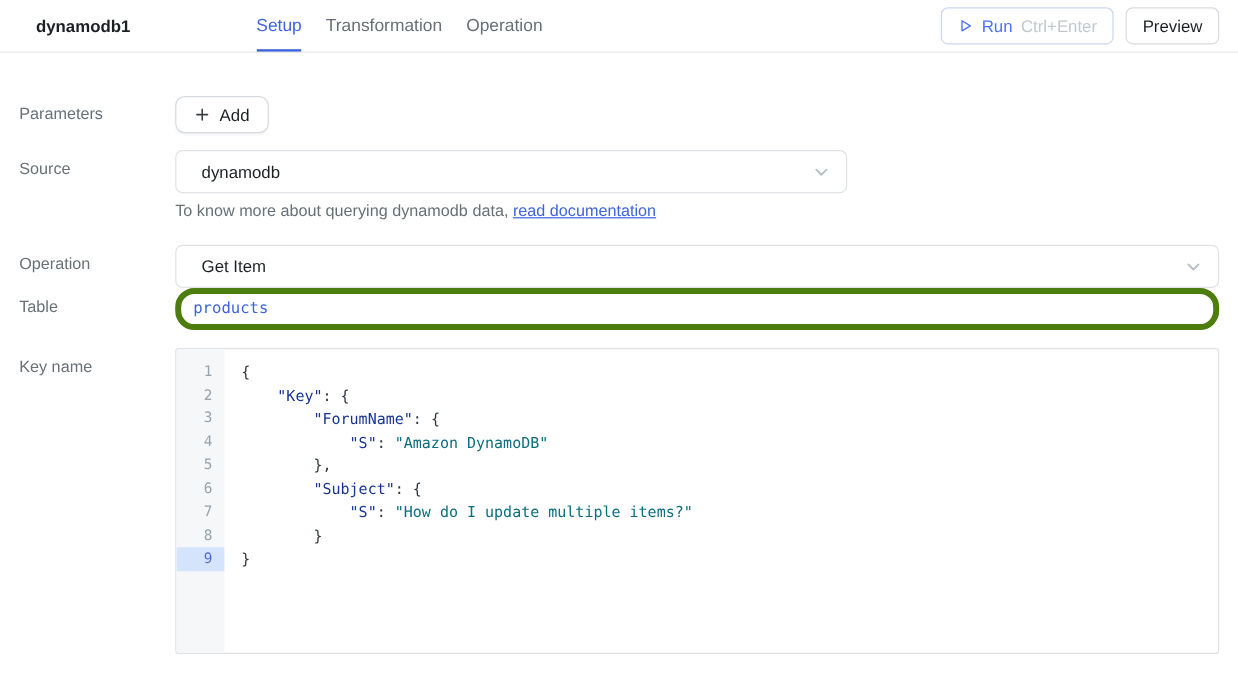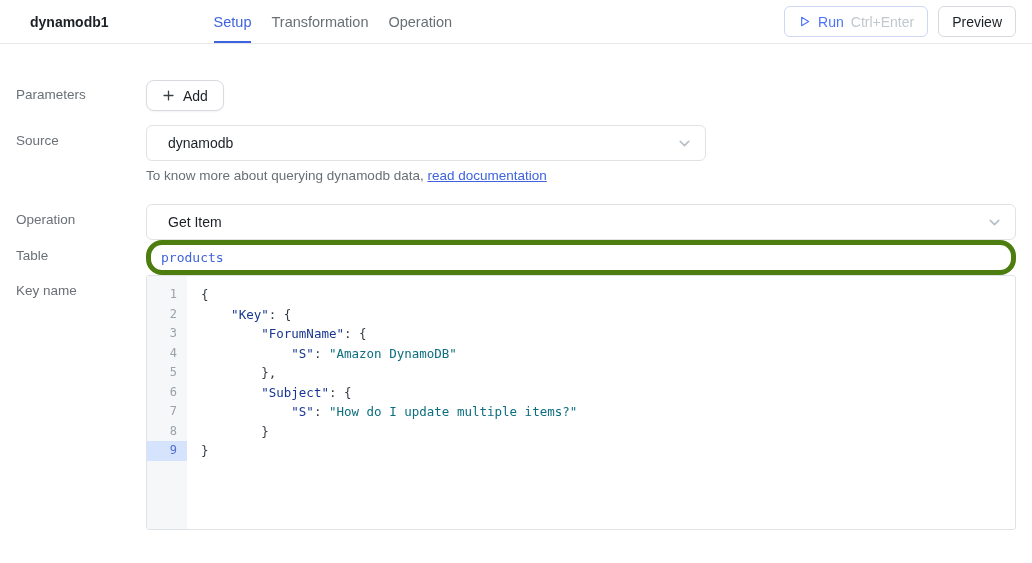--- a/index.html
+++ b/index.html
@@ -120,21 +120,21 @@
     </div>
   </div>
 
   <div class="row" style="">
     <div class="row-label">Table</div>
     <div class="row-field">
       <input class="table-input" type="text" value="products" style="">
     </div>
   </div>
 
-  <div class="row" style="">
+  <div class="row" style="margin-top:15px;">
     <div class="row-label">Key name</div>
     <div class="row-field">
       <div class="code-editor">
         <div class="gutter">
             <div class="ln">1</div>
             <div class="ln">2</div>
             <div class="ln">3</div>
             <div class="ln">4</div>
             <div class="ln">5</div>
             <div class="ln">6</div>

